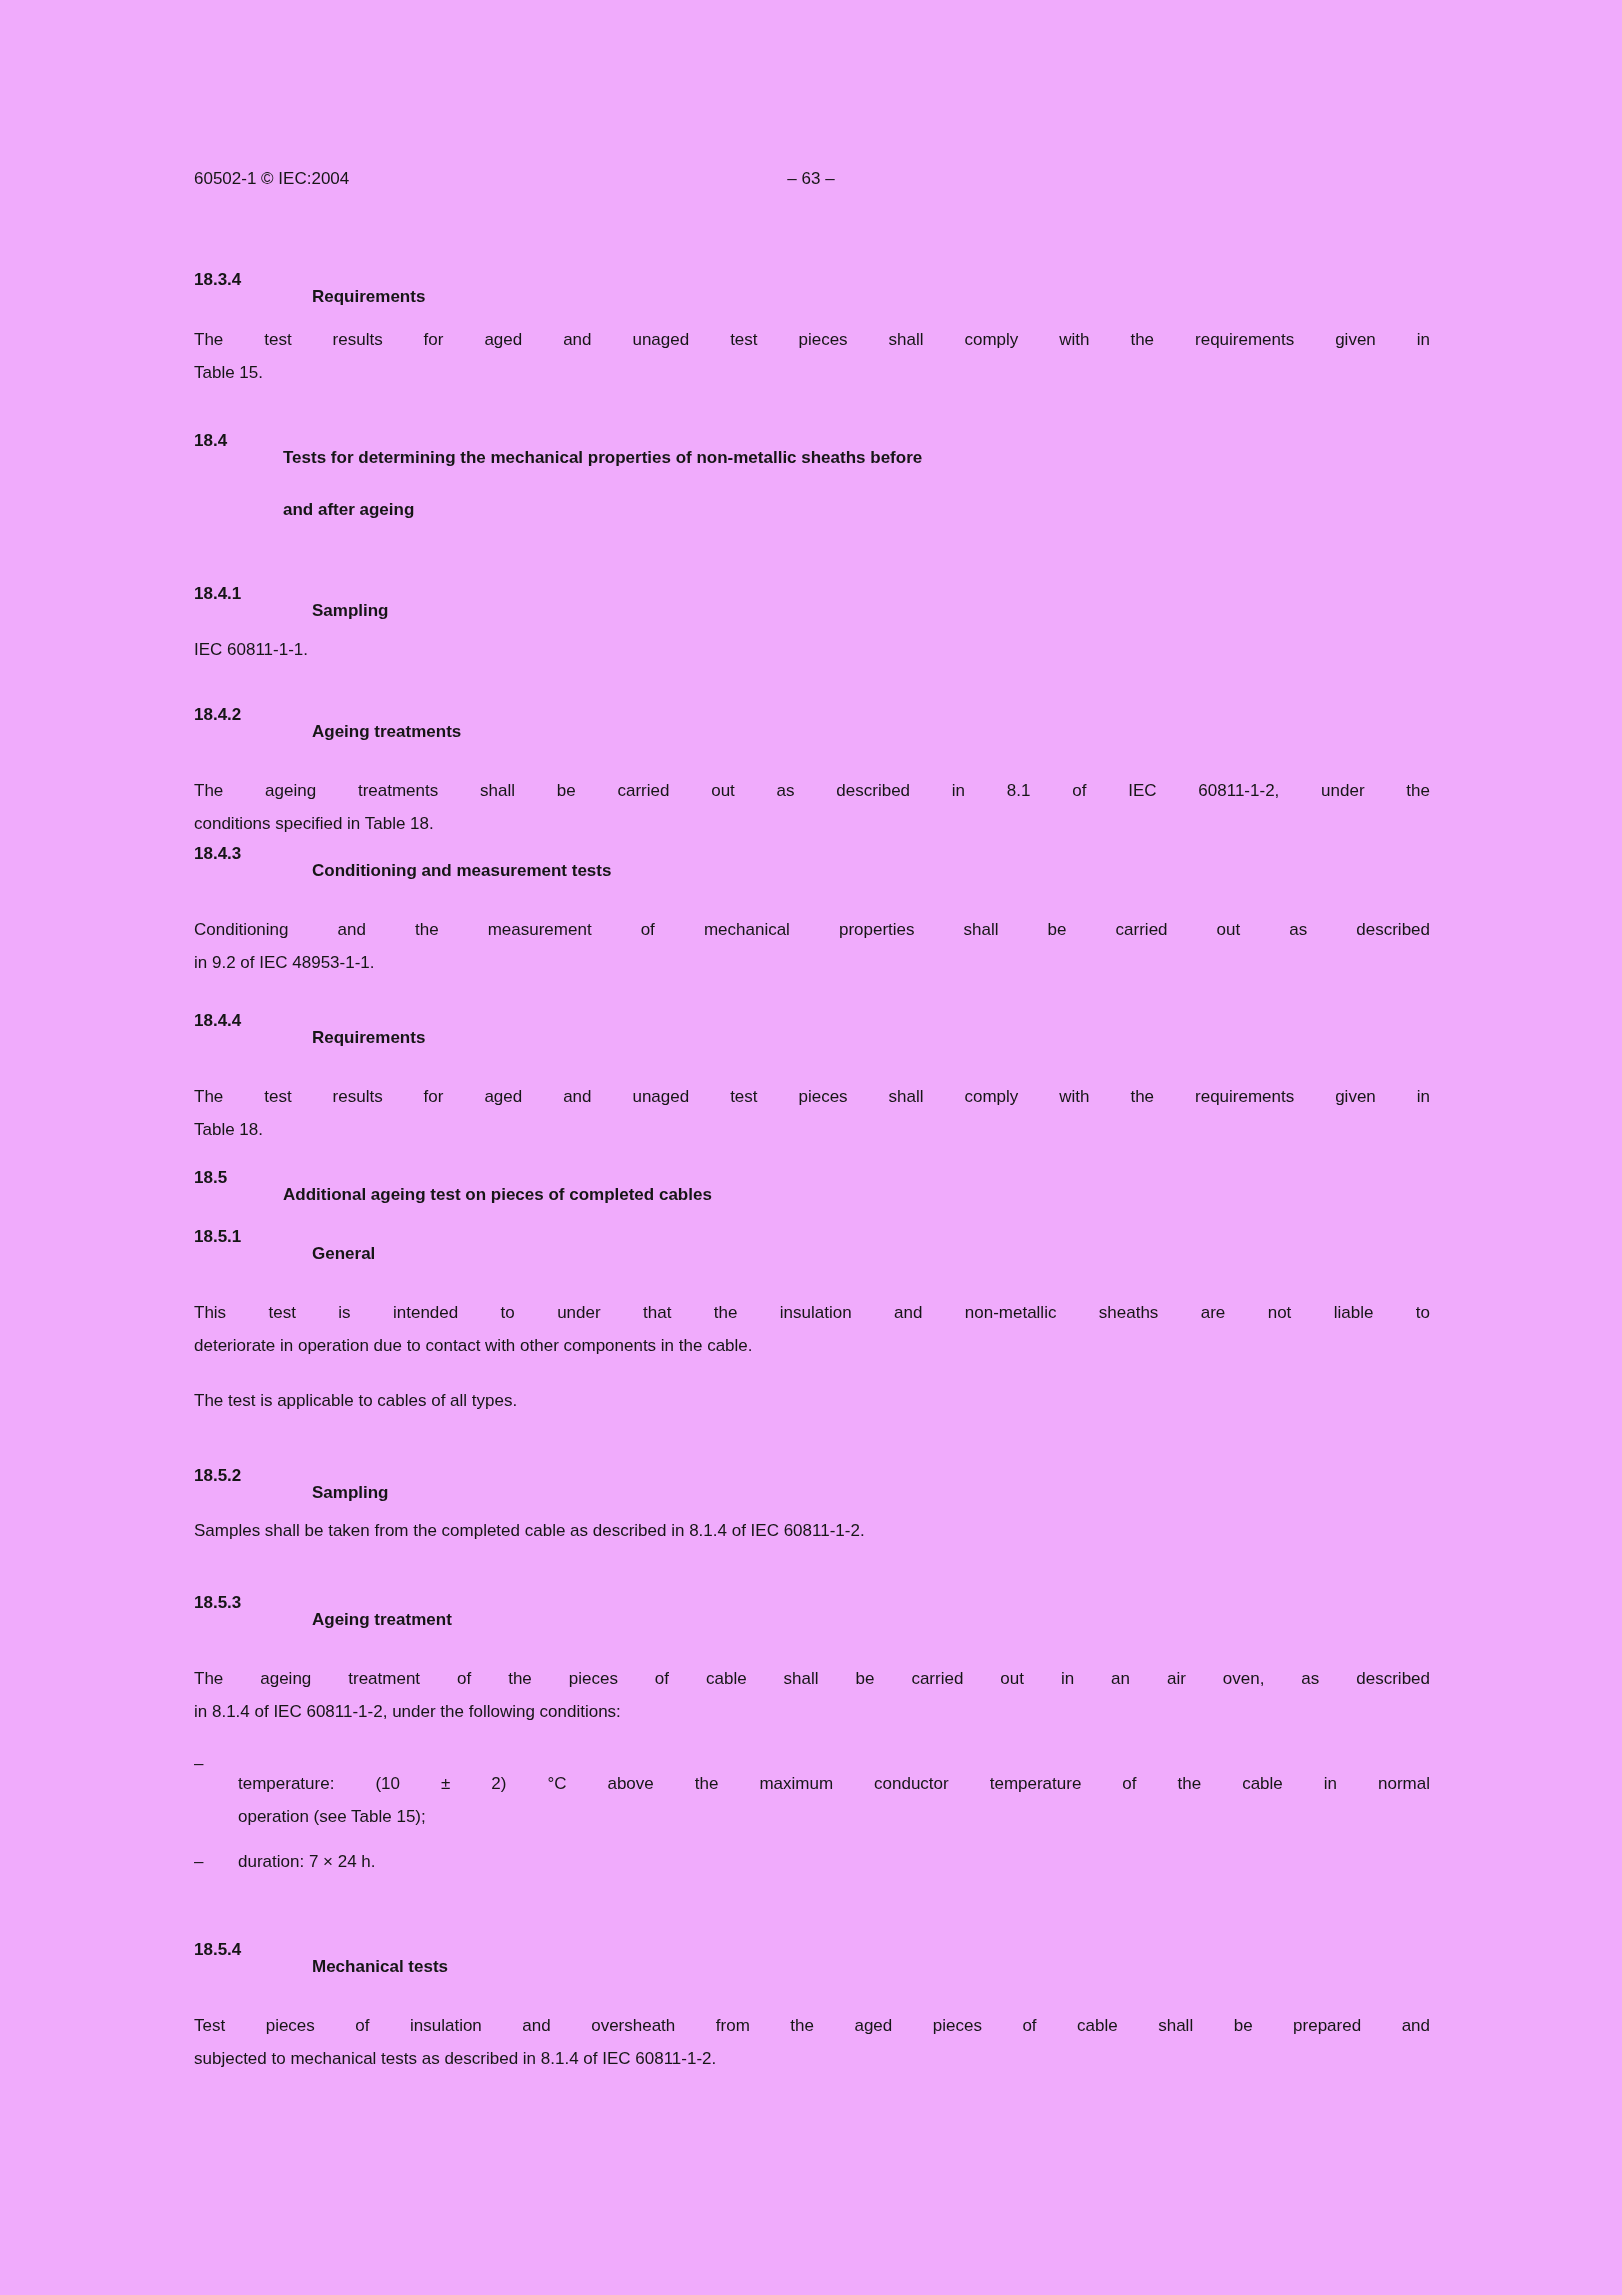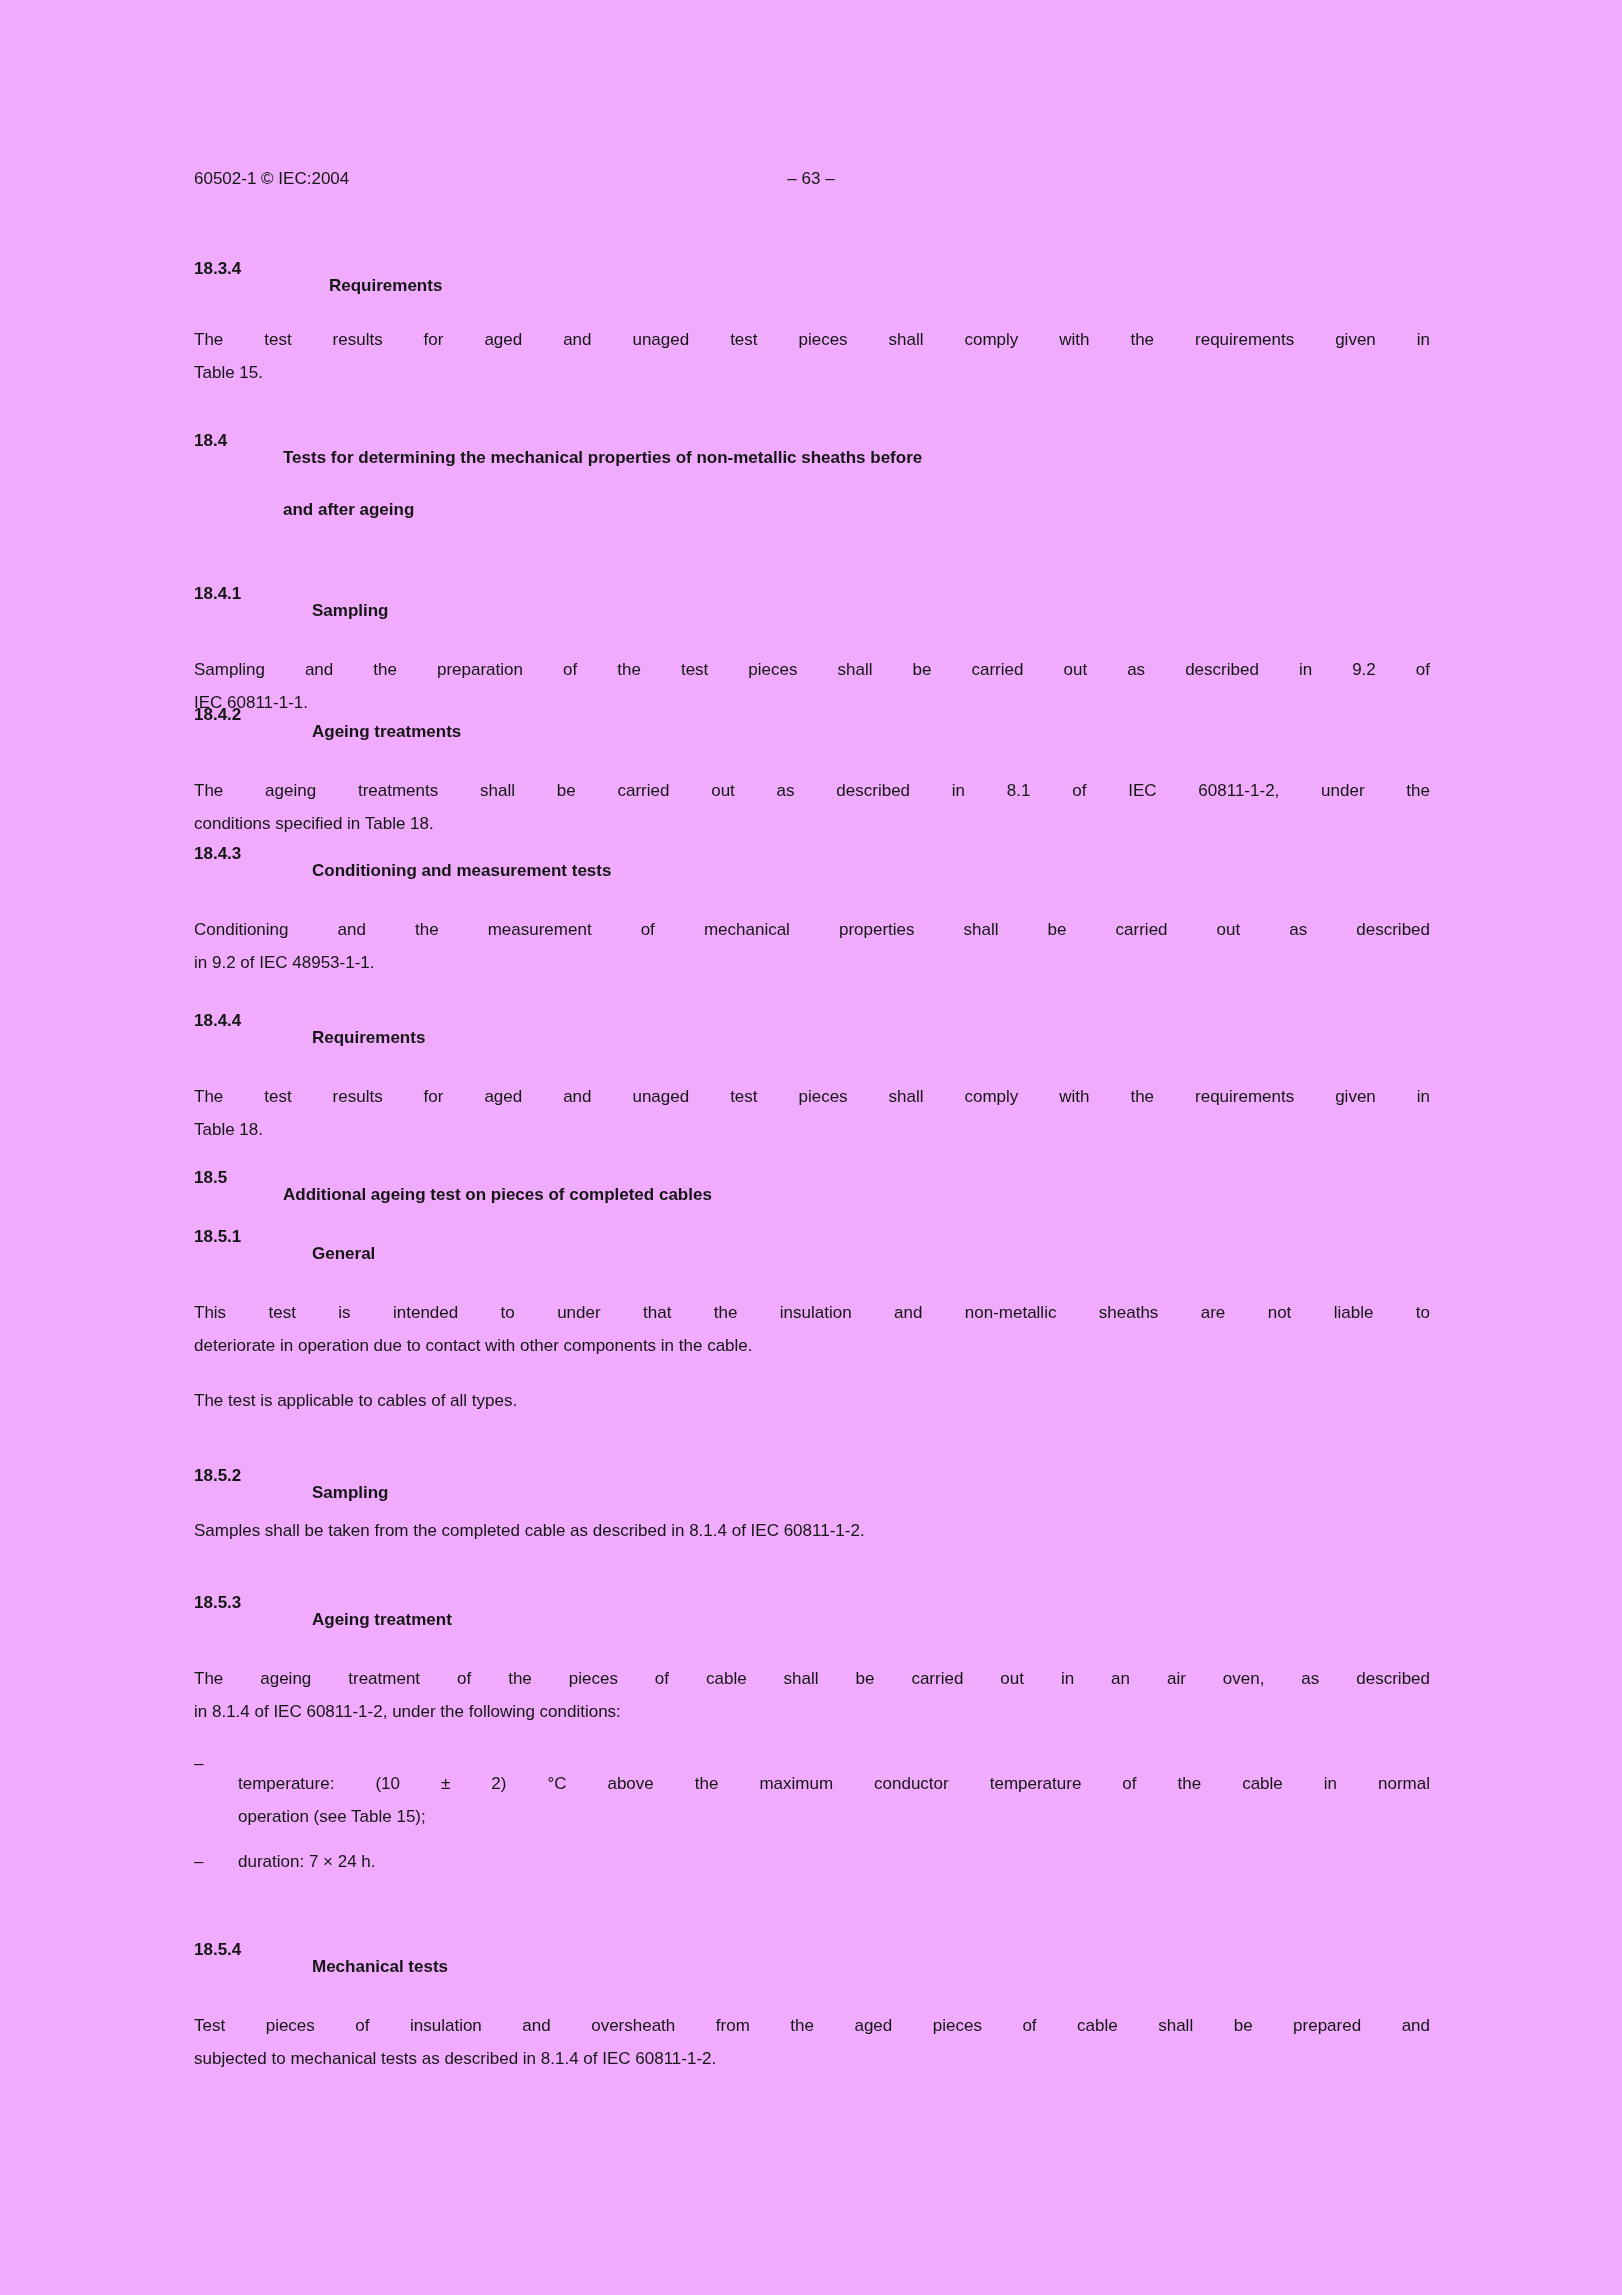--- a/index.html
+++ b/index.html
@@ -21,21 +21,21 @@
   .h .num{flex:0 0 auto;}
   .h2 .num{width:89px;}
   .h3 .num{width:118px;}
   .h .ttl{flex:1 1 auto;margin-top:17px;}
   .h-multi{line-height:52px;}
   .bullet{display:flex;}
   .bullet .marker{flex:0 0 auto;width:44px;}
   .bullet .btext{flex:1 1 auto;}
   
   #hdr{top:162px;}
-  #s1834{top:252px;gap:17px;}  #p1834{top:303px;}
+  #s1834{top:263px;}  #p1834{top:303px;}
   #s184{top:415px;}
   #s1841{top:577px;}  #p1841{top:633px;}
   #s1842{top:698px;} #p1842{top:754px;}
   #s1843{top:837px;} #p1843{top:893px;}
   #s1844{top:1004px;} #p1844{top:1060px;}
   #s185{top:1161px;}
   #s1851{top:1220px;} #p1851a{top:1276px;} #p1851b{top:1384px;}
   #s1852{top:1459px;} #p1852{top:1514px;}
   #s1853{top:1586px;} #p1853{top:1642px;}
   #b1{top:1747px;}    #b2{top:1845px;}
@@ -66,21 +66,20 @@
       <div>Tests for determining the mechanical properties of non-metallic sheaths before</div>
       <div>and after ageing</div>
     </span>
   </div>
 
   <div class="block h h3" id="s1841">
     <span class="num">18.4.1</span>
     <span class="ttl">Sampling</span>
   </div>
   <div class="block" id="p1841">
-    <div class="jline">Sampling and the preparation of the test pieces shall be carried out as described in 9.2 of</div>
     <div class="lline">IEC 60811-1-1.</div>
   </div>
 
   <div class="block h h3" id="s1842">
     <span class="num">18.4.2</span>
     <span class="ttl">Ageing treatments</span>
   </div>
   <div class="block" id="p1842">
     <div class="jline">The ageing treatments shall be carried out as described in 8.1 of IEC 60811-1-2, under the</div>
     <div class="lline">conditions specified in Table 18.</div>

